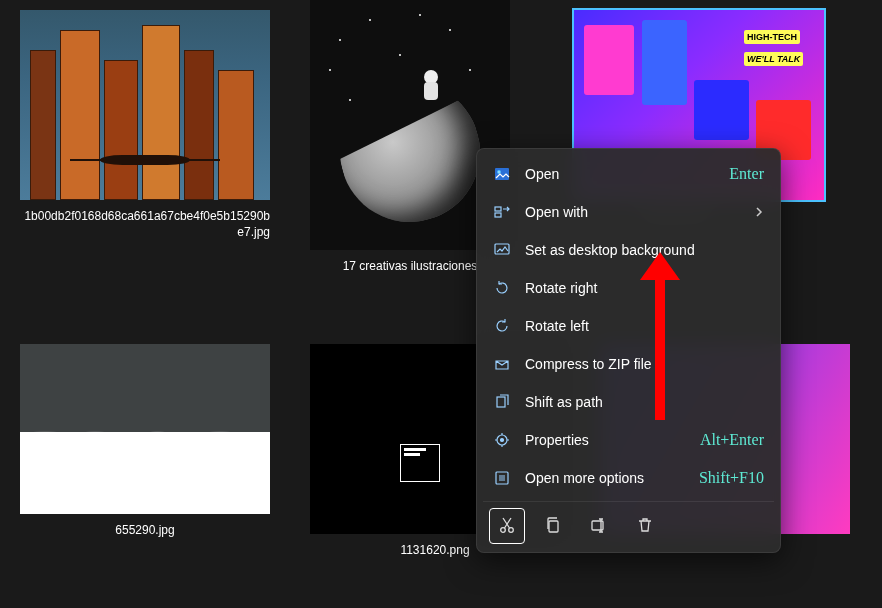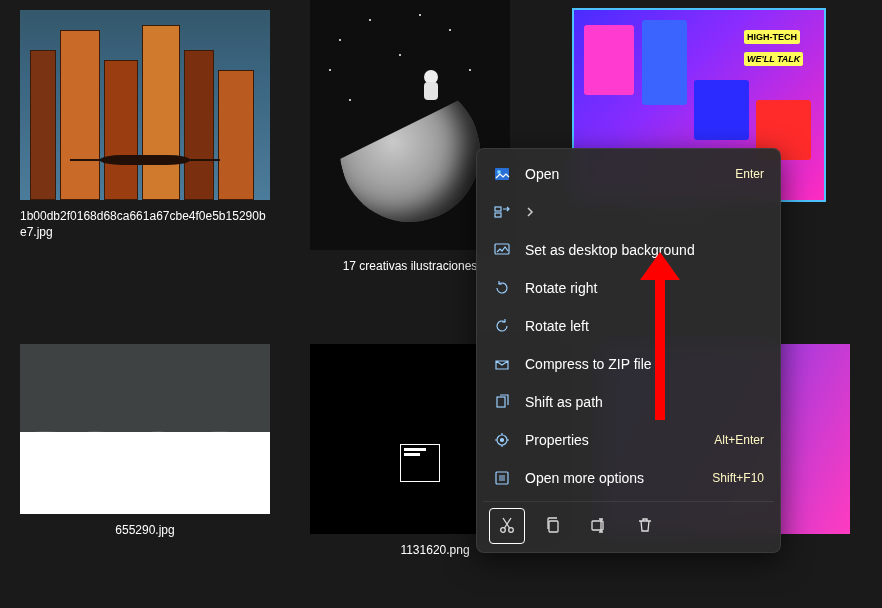--- a/index.html
+++ b/index.html
@@ -29,21 +29,21 @@
   .thumb {
     width: 250px;
     height: 190px;
     display: flex;
     align-items: center;
     justify-content: center;
     overflow: hidden;
     position: relative;
   }
   .caption {
-    text-align: left;
+    text-align: right;
     color: #ffffff;
     font-size: 12px;
     margin-top: 8px;
     max-width: 250px;
     word-wrap: break-word;
     line-height: 1.35;
   }
   
   .thumb1 {
     background: linear-gradient(#34586c 0%, #3b6580 35%, #4c7c9b 100%);
@@ -152,21 +152,21 @@
     height:38px;
     padding:0 10px;
     border-radius:4px;
     color:#fff;
     font-size:14px;
     gap:14px;
   }
   .ctx .icon { width:18px; height:18px; display:flex; align-items:center; justify-content:center; color:#9ad0ff;}
   .ctx .icon svg { width:16px; height:16px; }
   .ctx .label { flex:1; }
-  .ctx .accel { color:#fef9c3; font-size:12px;}
+  .ctx .accel { color:#5eead4; font-size:16px;font-family:Liberation Serif, serif;}
   .ctx .chev { color:#ccc; }
   .ctx .iconbar {
     display:flex;
     gap:10px;
     padding:6px 6px 2px 6px;
     margin-top:4px;
     border-top:1px solid rgba(255,255,255,.08);
   }
   .ctx .iconbtn {
     width:36px; height:36px;
@@ -278,20 +278,21 @@
   </div>
 
   <div class="row">
     <span class="icon">
       <svg viewBox="0 0 16 16" stroke="#9ad0ff" fill="none" stroke-width="1.2">
           <rect x="1" y="3" width="6" height="4"></rect>
           <rect x="1" y="9" width="6" height="4"></rect>
           <path d="M9 5 h6 M13 3 l2 2 l-2 2"></path>
         </svg>
     </span>
+    <span class="label">Open with</span>
     <span class="chev">
       <svg width="10" height="10" viewBox="0 0 10 10">
           <path d="M3 1 L7 5 L3 9" stroke="#ccc" fill="none" stroke-width="1.5"></path>
         </svg>
     </span>
   </div>
 
   <div class="row">
     <span class="icon">
       <svg viewBox="0 0 16 16" stroke="#9ad0ff" fill="none" stroke-width="1.2">

